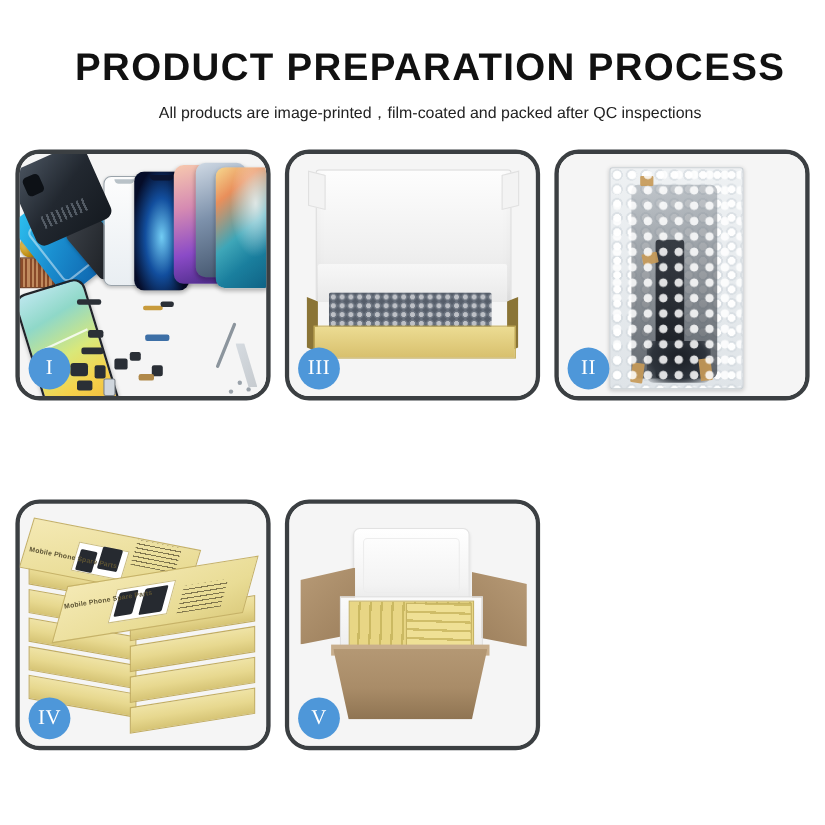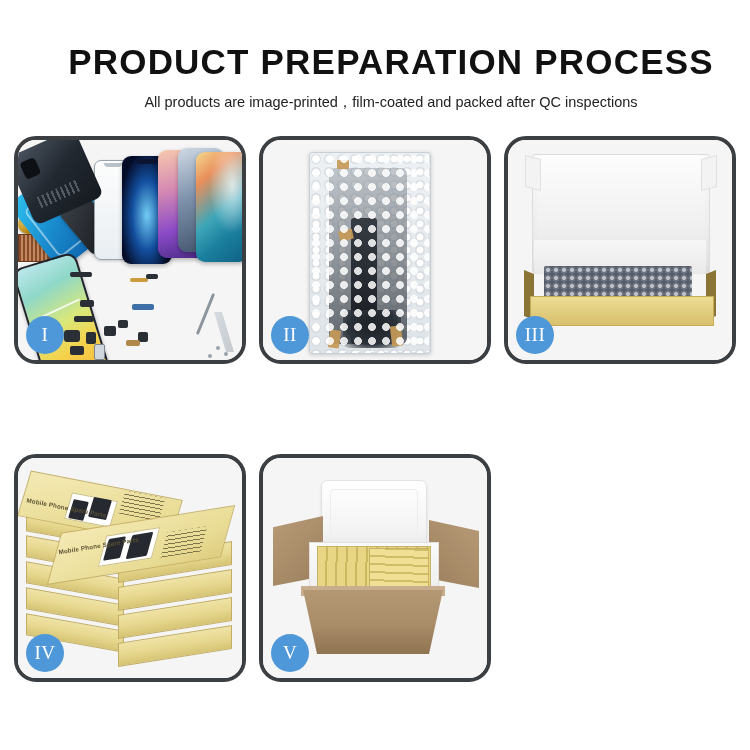--- a/index.html
+++ b/index.html
@@ -593,48 +593,48 @@
         <div class="flex f14"></div>
         <div class="tool"></div>
         <div class="tweez"></div>
         <div class="screw s1"></div>
         <div class="screw s2"></div>
         <div class="screw s3"></div>
       </div>
       <div class="badge">I</div>
     </div>
 
+    <div class="panel p3">
+      <div class="panel-stage">
+        <div class="tray"></div>
+        <div class="lid"></div>
+        <div class="foam-front"></div>
+        <div class="bubbles-grey"></div>
+        <div class="tray-left"></div>
+        <div class="tray-right"></div>
+        <div class="tray-front"></div>
+      </div>
+      <div class="badge">III</div>
+    </div>
+
     <div class="panel p2">
       <div class="panel-stage">
         <div class="bag"></div>
         <div class="inner"></div>
         <div class="dark-strip"></div>
         <div class="dark-blob"></div>
         <div class="tape t1"></div>
         <div class="tape t2"></div>
         <div class="tape t3"></div>
         <div class="tape t4"></div>
         <div class="bubbles"></div>
       </div>
       <div class="badge">II</div>
     </div>
 
-    <div class="panel p3">
-      <div class="panel-stage">
-        <div class="tray"></div>
-        <div class="lid"></div>
-        <div class="foam-front"></div>
-        <div class="bubbles-grey"></div>
-        <div class="tray-left"></div>
-        <div class="tray-right"></div>
-        <div class="tray-front"></div>
-      </div>
-      <div class="badge">III</div>
-    </div>
-
     <div class="panel p4">
       <div class="panel-stage">
         <div class="stack">
           <div class="bx b-l1"></div>
           <div class="bx b-l2"></div>
           <div class="bx b-l3"></div>
           <div class="bx b-l4"></div>
           <div class="bx b-l5"></div>
           <div class="bx b-r1"></div>
           <div class="bx b-r2"></div>

